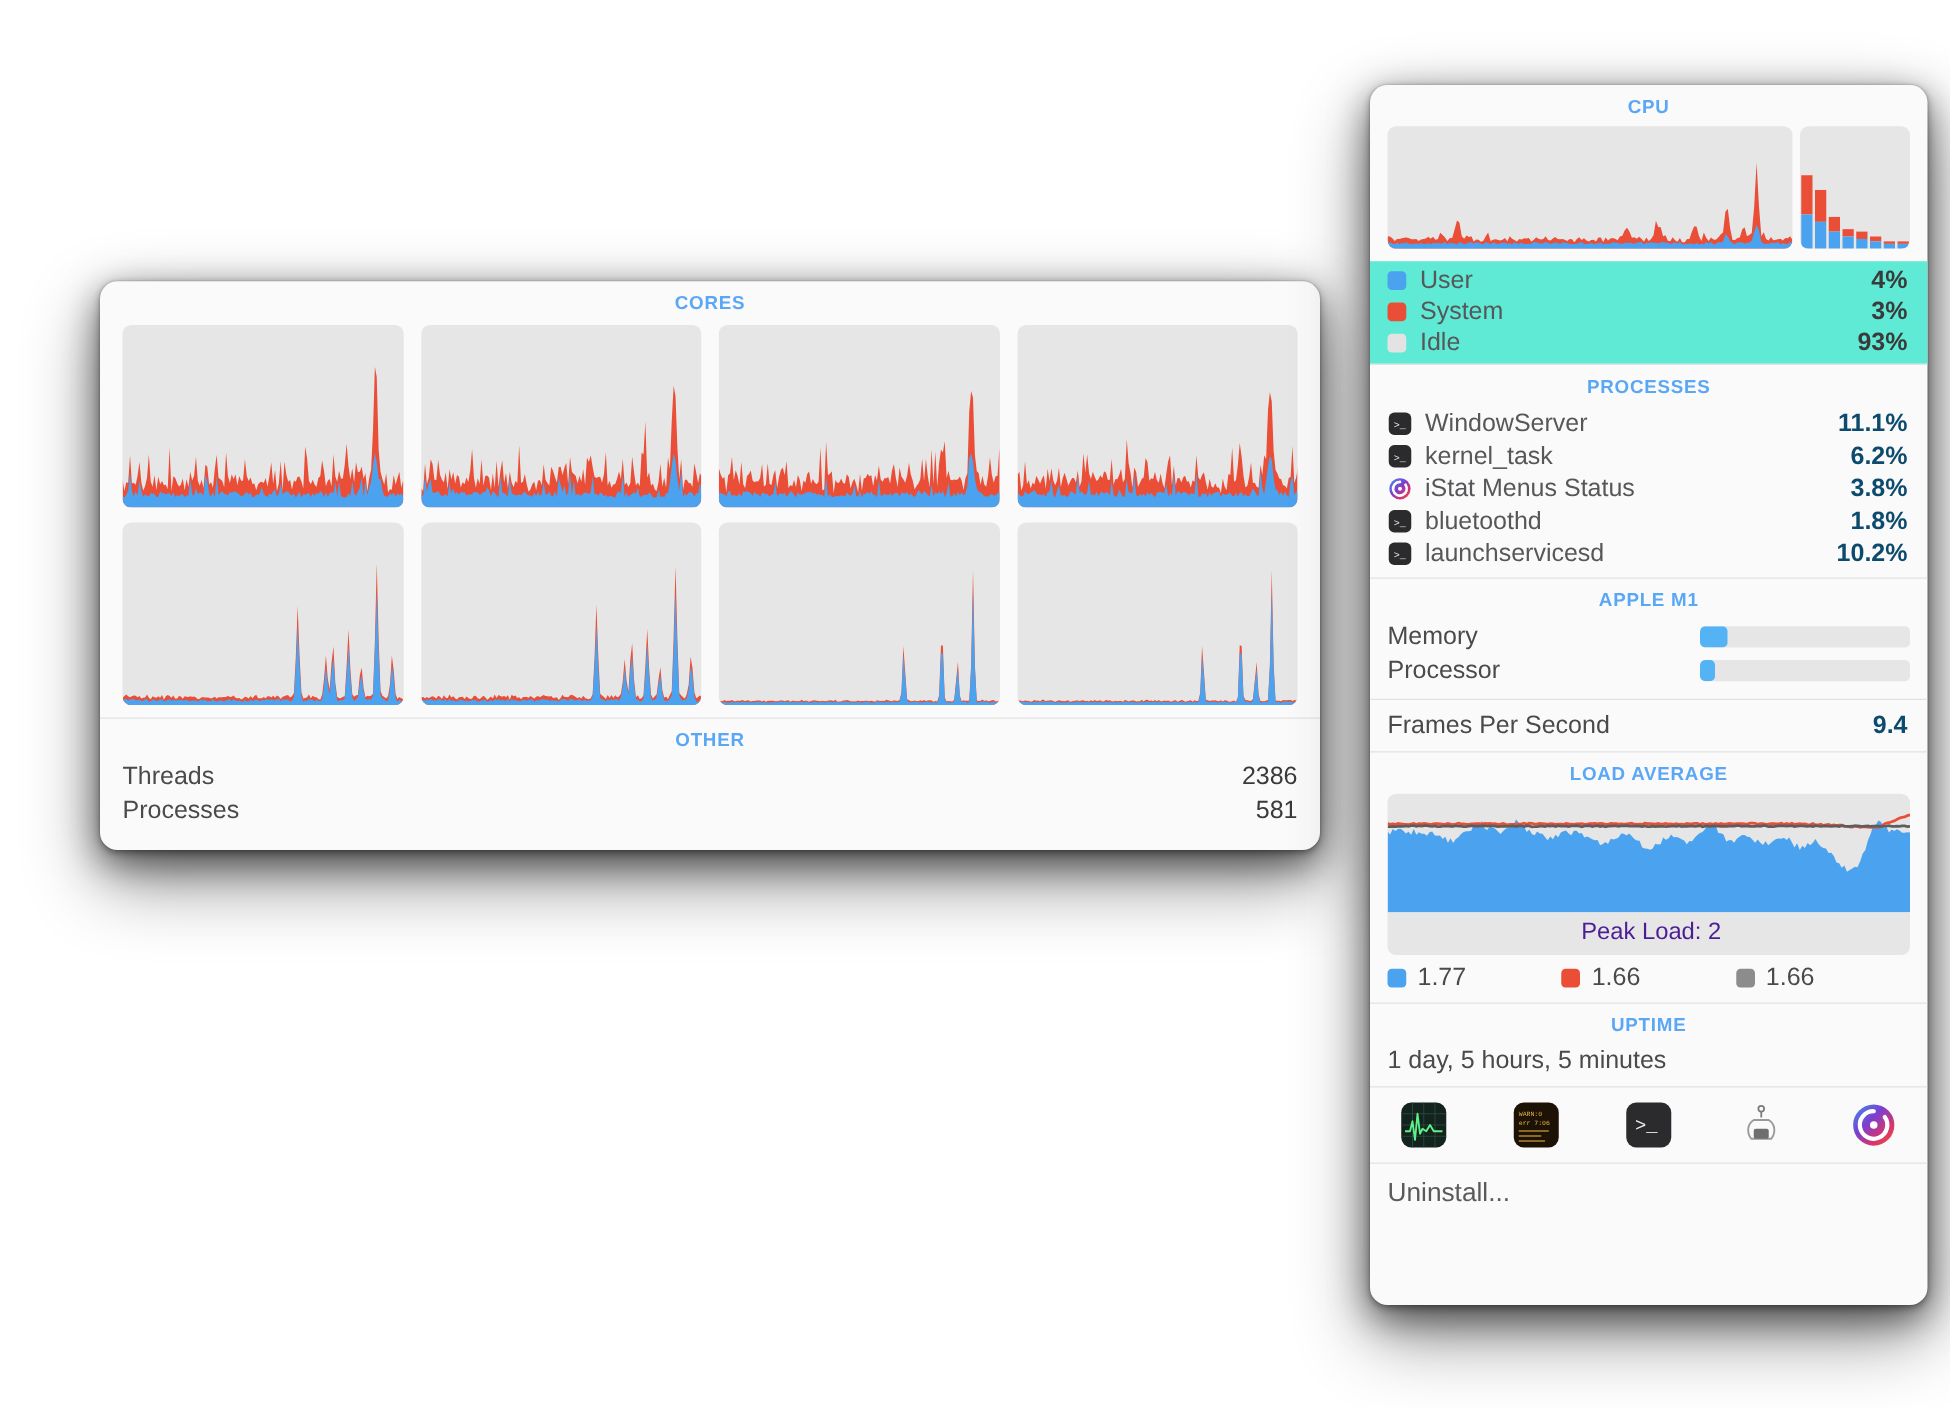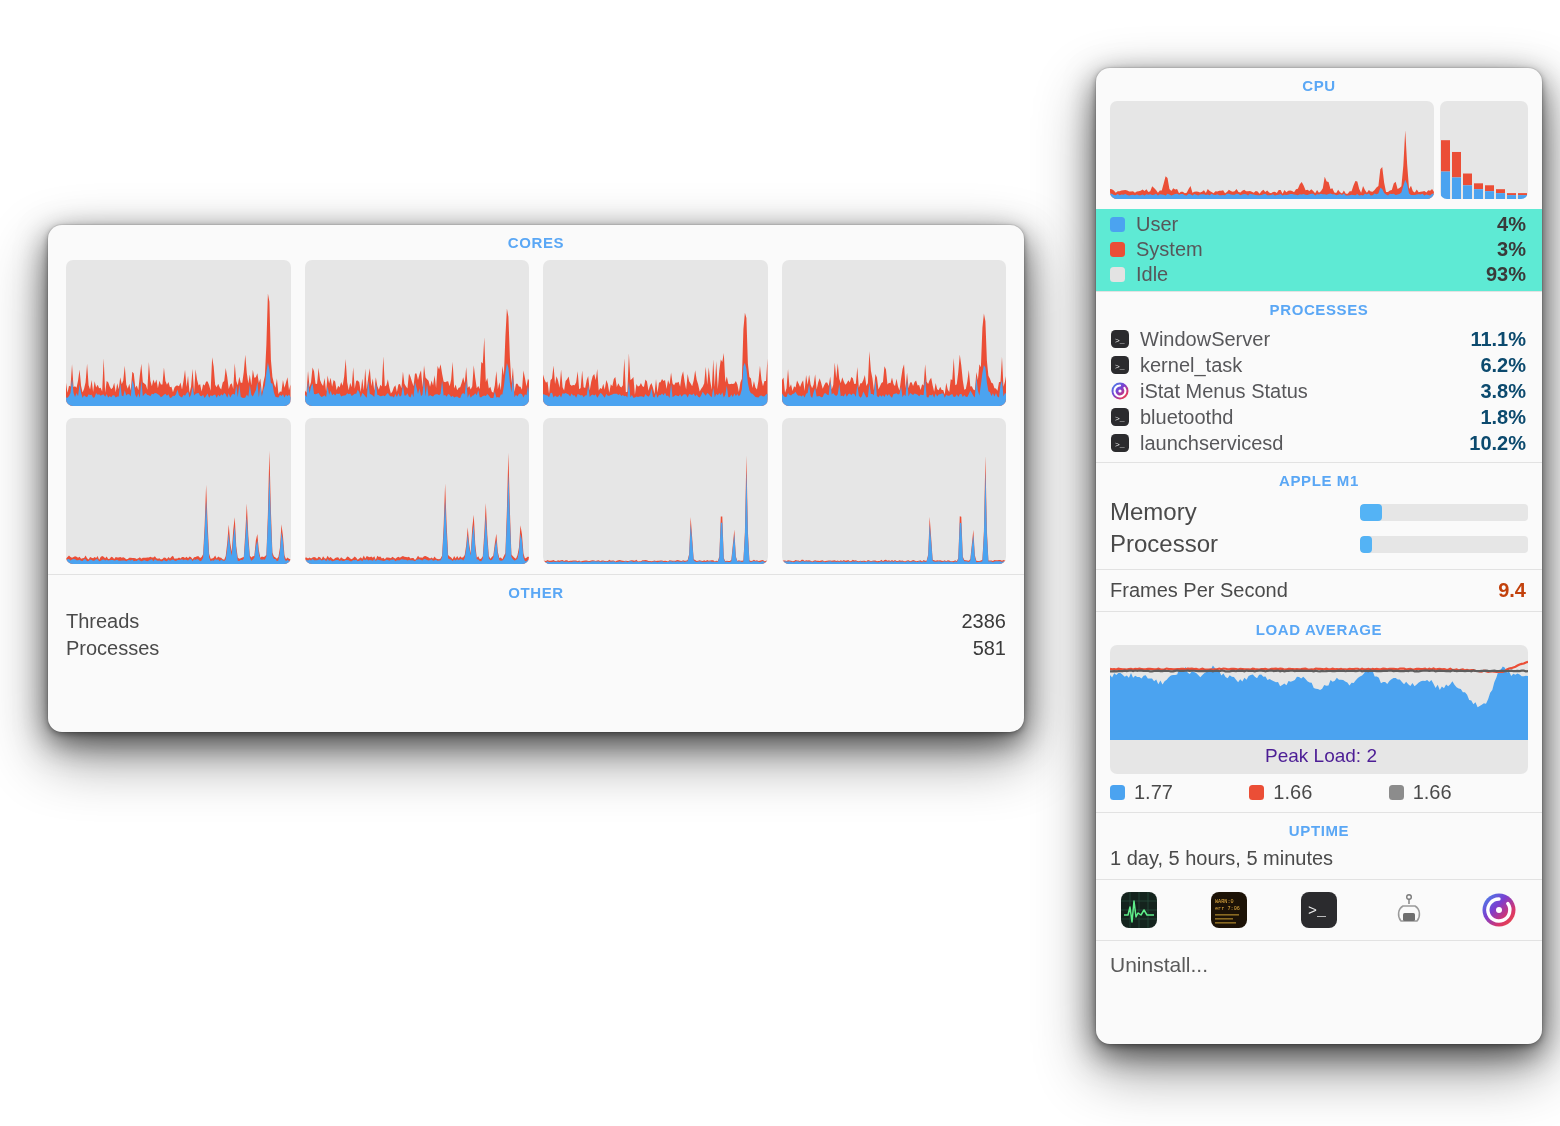--- a/index.html
+++ b/index.html
@@ -30,22 +30,22 @@
     font-weight: bold;
     letter-spacing: 0.6px;
     text-align: center;
     padding: 9px 0 7px 0;
     user-select: none;
   }
   .divider { height: 1px; background: #e2e2e2; }
 
   
   #cores-window {
-    left: 48px; top: 225px;
-    width: 976px; height: 507px;
+    left: 80px; top: 225px;
+    width: 976px; height: 455px;
   }
   .cores-grid {
     display: grid;
     grid-template-columns: repeat(4, 1fr);
     grid-template-rows: repeat(2, 146px);
     gap: 12px 14px;
     padding: 2px 18px 10px 18px;
   }
   .core-tile {
     background: #e6e6e6;
@@ -95,35 +95,35 @@
     font-size: 20px; color: #57575a;
     padding: 1.5px 16px 1.5px 14px;
   }
   .proc-row .pname { flex: 1 1 auto; }
   .proc-row .pval { font-weight: bold; color: #0c4a6e; }
   .pico { width: 20px; height: 20px; margin-right: 10px; flex: 0 0 auto; }
   .pico svg { display: block; width: 20px; height: 20px; }
 
   .m1-row {
     display: flex; align-items: center;
-    font-size: 24px; color: #4a4a4a;
+    font-size: 20px; color: #4a4a4a;
     padding: 2px 14px;
   }
   .m1-row .m1label { flex: 0 0 250px; }
   .meter {
     flex: 1 1 auto; height: 17px; background: #e6e6e6; border-radius: 4px;
     overflow: hidden; position: relative;
   }
   .meter > i { display: block; height: 100%; background: #54b3f5; border-radius: 4px; }
 
   .fps-row {
     display: flex; justify-content: space-between; align-items: baseline;
     font-size: 20px; color: #4a4a4a; padding: 9px 16px 9px 14px;
   }
-  .fps-row .fps-val { font-weight: bold; color: #c2410c; }
+  .fps-row .fps-val { font-weight: bold; color: #0c4a6e; }
 
   .la-graph {
     margin: 0 14px; height: 95px; background: #e6e6e6;
     border-radius: 7px 7px 0 0; position: relative; overflow: hidden;
   }
   .la-graph svg { position: absolute; inset: 0; width: 100%; height: 100%; display: block; }
   .la-peak {
     margin: 0 14px; background: #e6e6e6; border-radius: 0 0 7px 7px;
     text-align: center; font-size: 19px; color: #4c1d95; padding: 5px 0 7px 4px;
   }

